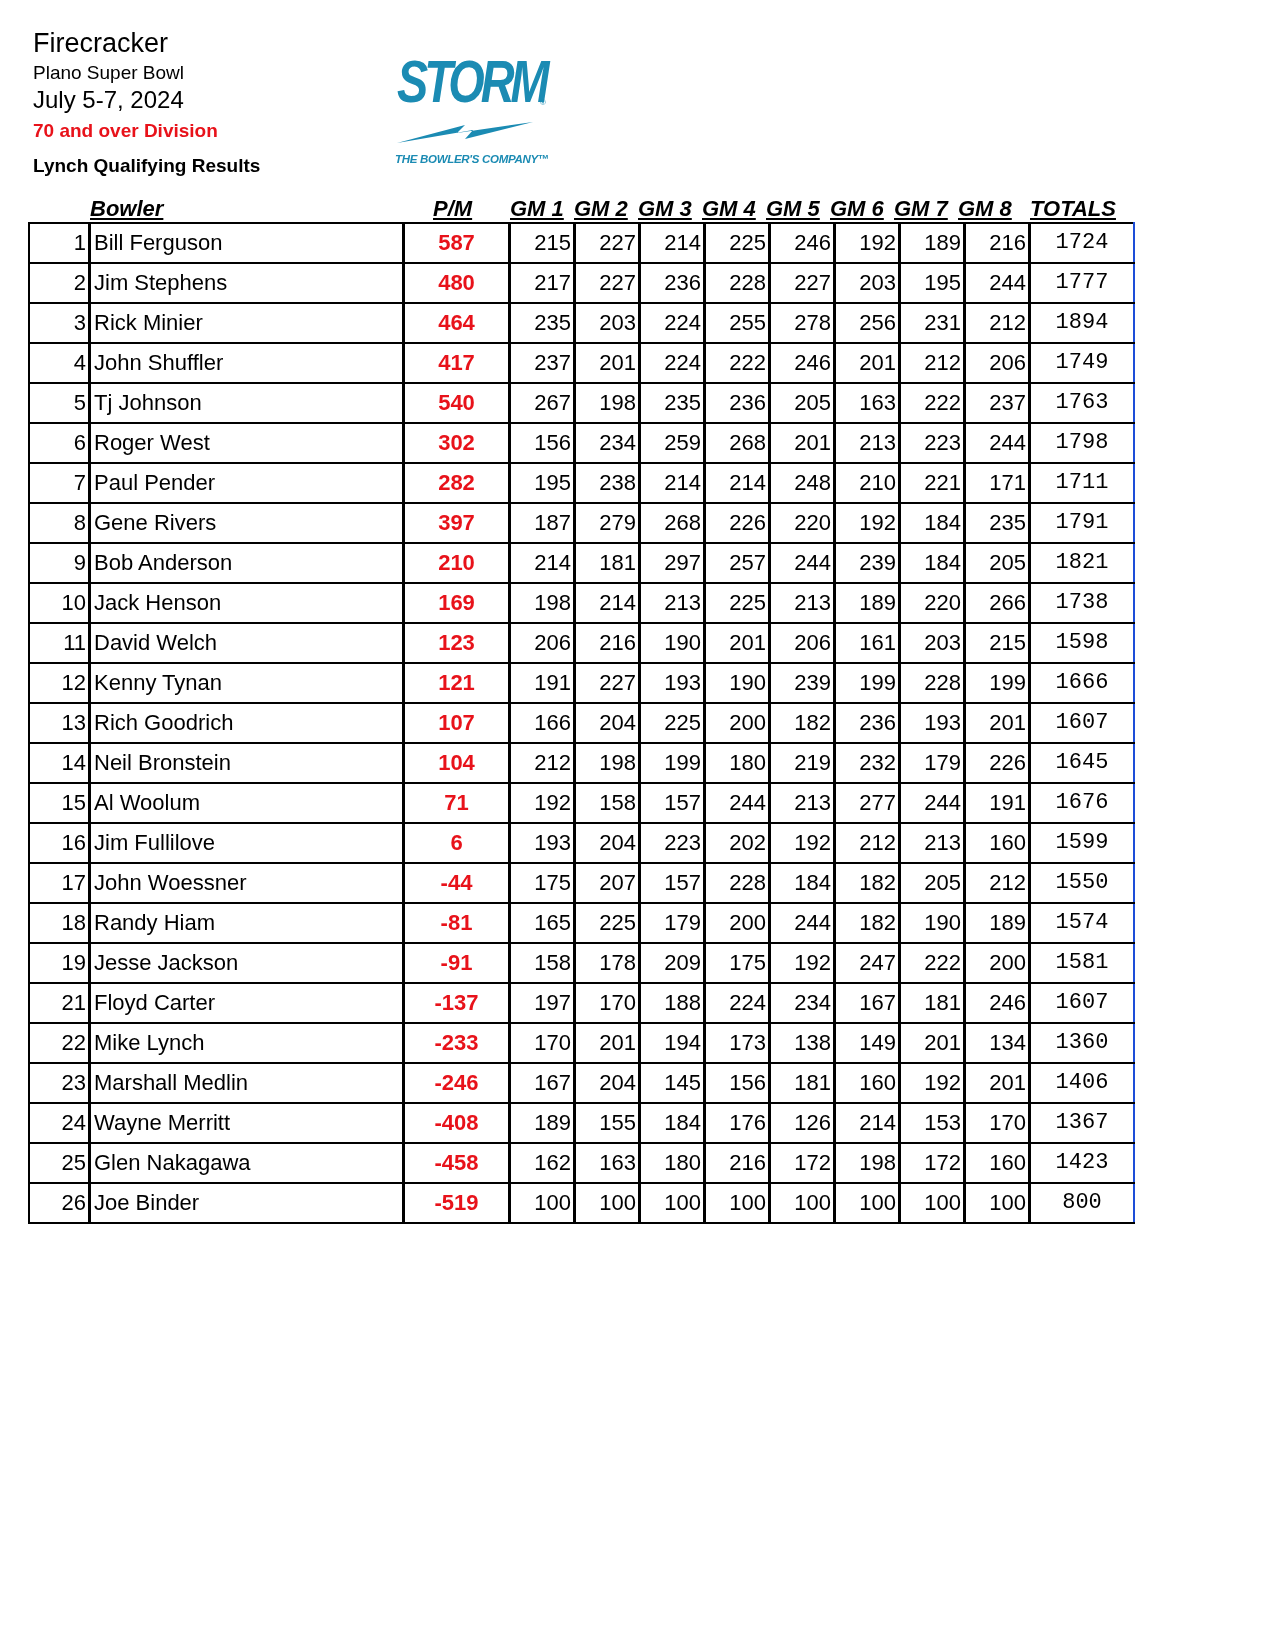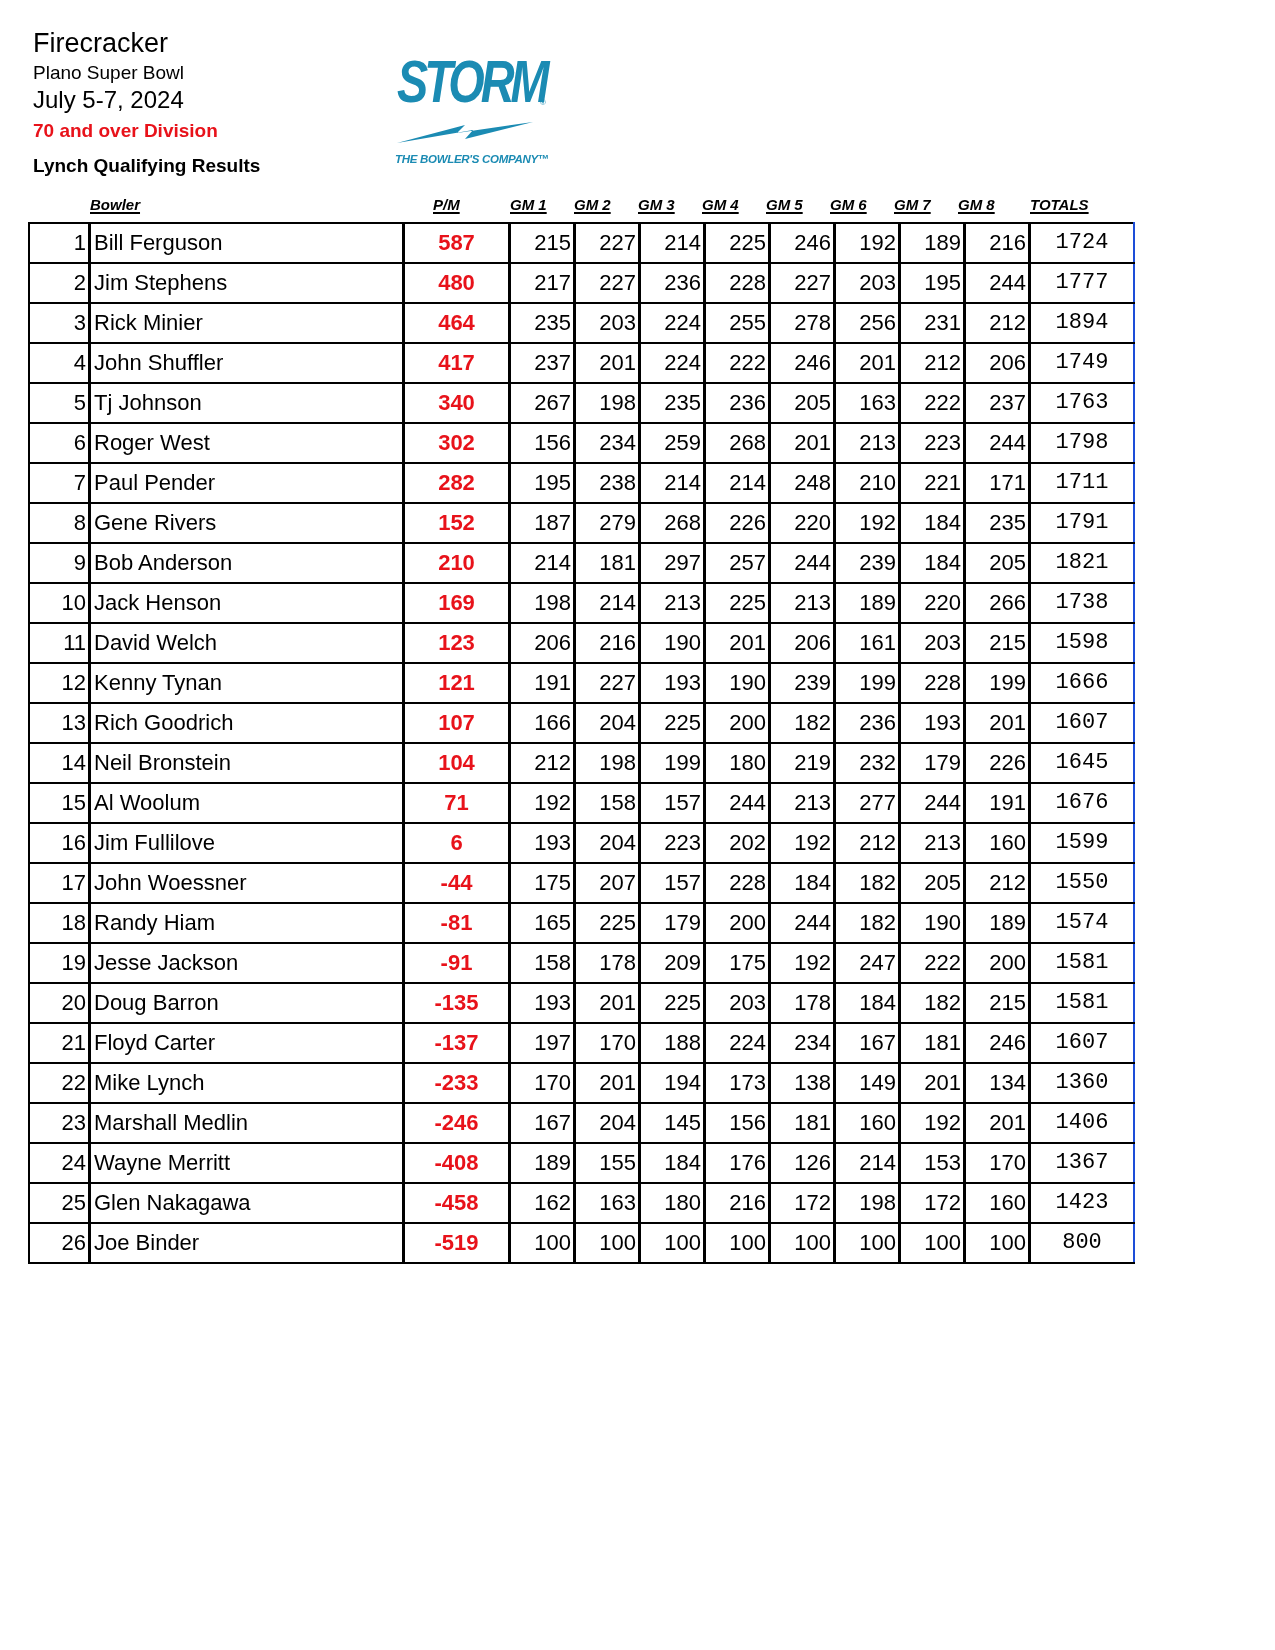--- a/index.html
+++ b/index.html
@@ -14,21 +14,21 @@
 
   .logo { position: absolute; left: 393px; top: 50px; width: 160px; height: 122px; }
   .logo-word { position: absolute; left: 4px; top: 0; font-size: 60px; font-weight: bold;
                font-style: italic; color: #1b8bb3; letter-spacing: -5px;
                transform: scaleX(0.78); transform-origin: left top; line-height: 64px; }
   .logo-reg { position: absolute; left: 147px; top: 48px; font-size: 8px; color: #1b8bb3; }
   .logo-bolt { position: absolute; left: 2px; top: 66px; }
   .logo-tag { position: absolute; left: 2px; top: 103px; font-size: 11.5px; font-weight: bold;
               font-style: italic; color: #1b8bb3; white-space: nowrap; letter-spacing: -0.3px; }
 
-  .colhead { position: absolute; top: 196px; height: 22px; font-size: 15px; font-weight: bold;
+  .colhead { position: absolute; top: 196px; height: 22px; font-size: 22px; font-weight: bold;
              font-style: italic; text-decoration: underline; text-decoration-thickness: 2px;
              text-underline-offset: 2px; white-space: nowrap; }
 
   table.results { position: absolute; left: 28px; top: 222px; border-collapse: collapse;
                   table-layout: fixed; }
   table.results td { height: 38px; padding: 0; font-size: 22px; line-height: 38px;
                      border-top: 2.5px solid #000; border-bottom: 2.5px solid #000;
                      white-space: nowrap; overflow: hidden; }
   td.rank { width: 56px; text-align: right; padding-right: 2px !important;
             border-left: 2px solid #000; border-right: 3px solid #000; }
@@ -124,21 +124,21 @@
         <td class="gm">222</td>
         <td class="gm">246</td>
         <td class="gm">201</td>
         <td class="gm">212</td>
         <td class="gm">206</td>
         <td class="total">1749</td>
       </tr>
       <tr>
         <td class="rank">5</td>
         <td class="name">Tj Johnson</td>
-        <td class="pm">340</td>
+        <td class="pm">540</td>
         <td class="gm">267</td>
         <td class="gm">198</td>
         <td class="gm">235</td>
         <td class="gm">236</td>
         <td class="gm">205</td>
         <td class="gm">163</td>
         <td class="gm">222</td>
         <td class="gm">237</td>
         <td class="total">1763</td>
       </tr>
@@ -166,21 +166,21 @@
         <td class="gm">214</td>
         <td class="gm">248</td>
         <td class="gm">210</td>
         <td class="gm">221</td>
         <td class="gm">171</td>
         <td class="total">1711</td>
       </tr>
       <tr>
         <td class="rank">8</td>
         <td class="name">Gene Rivers</td>
-        <td class="pm">152</td>
+        <td class="pm">397</td>
         <td class="gm">187</td>
         <td class="gm">279</td>
         <td class="gm">268</td>
         <td class="gm">226</td>
         <td class="gm">220</td>
         <td class="gm">192</td>
         <td class="gm">184</td>
         <td class="gm">235</td>
         <td class="total">1791</td>
       </tr>
@@ -332,34 +332,20 @@
         <td class="gm">178</td>
         <td class="gm">209</td>
         <td class="gm">175</td>
         <td class="gm">192</td>
         <td class="gm">247</td>
         <td class="gm">222</td>
         <td class="gm">200</td>
         <td class="total">1581</td>
       </tr>
       <tr>
-        <td class="rank">20</td>
-        <td class="name">Doug Barron</td>
-        <td class="pm">-135</td>
-        <td class="gm">193</td>
-        <td class="gm">201</td>
-        <td class="gm">225</td>
-        <td class="gm">203</td>
-        <td class="gm">178</td>
-        <td class="gm">184</td>
-        <td class="gm">182</td>
-        <td class="gm">215</td>
-        <td class="total">1581</td>
-      </tr>
-      <tr>
         <td class="rank">21</td>
         <td class="name">Floyd Carter</td>
         <td class="pm">-137</td>
         <td class="gm">197</td>
         <td class="gm">170</td>
         <td class="gm">188</td>
         <td class="gm">224</td>
         <td class="gm">234</td>
         <td class="gm">167</td>
         <td class="gm">181</td>

